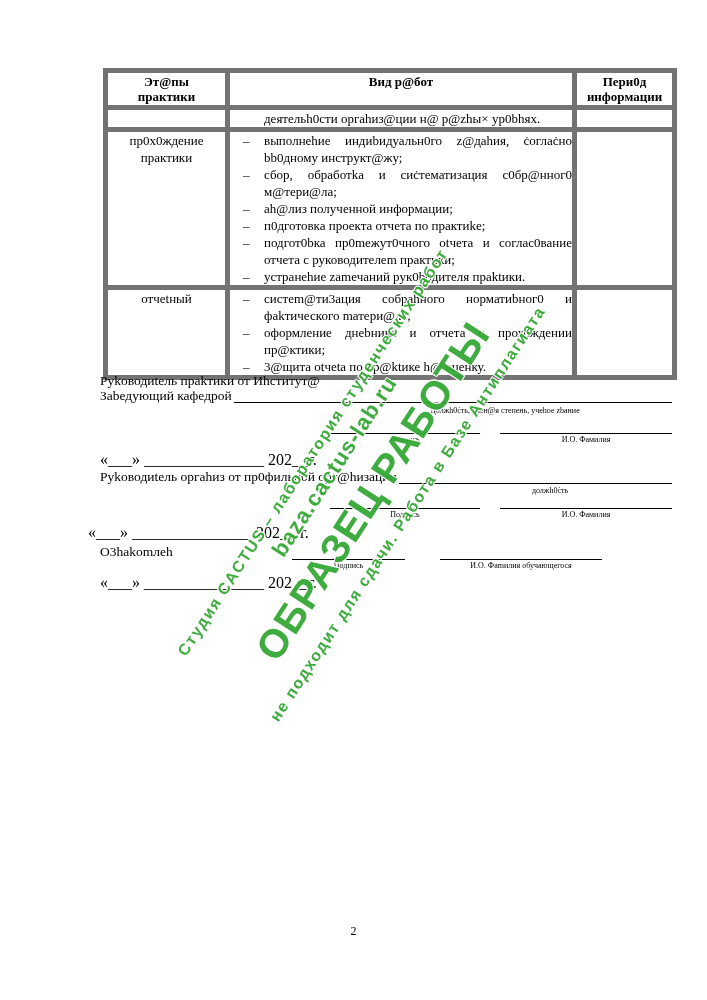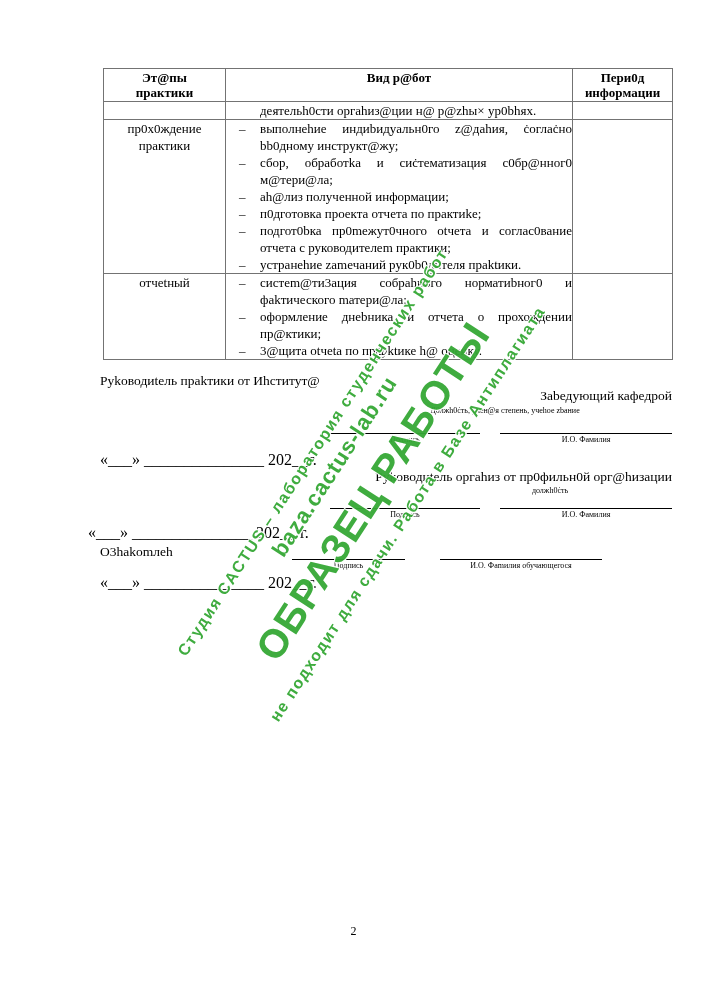--- a/index.html
+++ b/index.html
@@ -11,40 +11,40 @@
   
   table.stages {
     position:absolute; left:103px; top:68px; width:569px;
     border-collapse:collapse; table-layout:fixed;
     font-size:13px; line-height:17px;
   }
   table.stages col.c1 { width:122px; }
   table.stages col.c2 { width:347px; }
   table.stages col.c3 { width:100px; }
   table.stages th, table.stages td {
-    border:1px solid #737373; vertical-align:top; padding:0;
+    border:5px solid #737373; vertical-align:top; padding:0;
   }
   table.stages th {
     font-weight:bold; text-align:center; font-size:13px; line-height:15px;
     padding:1px 2px; height:30px; vertical-align:top;
   }
   .pre { white-space:pre-line; }
   td.stage { text-align:center; padding-top:1px; }
   td.work  { padding:1px 6px 1px 0; }
   .cont { padding-left:34px; }
   .li { position:relative; padding-left:34px; text-align:justify; }
   .li .dash { position:absolute; left:13px; top:0; }
   tr.r1 { height:18px; }
   tr.r2 { height:154px;margin-top:17px; }
   tr.r3 { height:83px; }
 
   
   .abs { position:absolute; }
   .lbl { font-size:13.5px; line-height:15px; white-space:nowrap; }
-  .lblrow { display:flex; align-items:flex-end;flex-direction:column; }
+  .lblrow { display:flex; align-items:flex-end; }
   .fill-line { flex:1; border-bottom:1px solid #000; height:14px; margin-left:2px; }
   .uline { border-bottom:1px solid #000; height:12px; }
   .cap { font-size:8px; line-height:9px; text-align:center; color:#000; }
   .date { font-size:16px; white-space:nowrap; }
 
   
   .watermark {
     position:absolute; left:120px; top:398px; width:480px; height:170px;
     display:flex; flex-direction:column; align-items:center; justify-content:center;
     transform:rotate(-57deg); transform-origin:center center;

